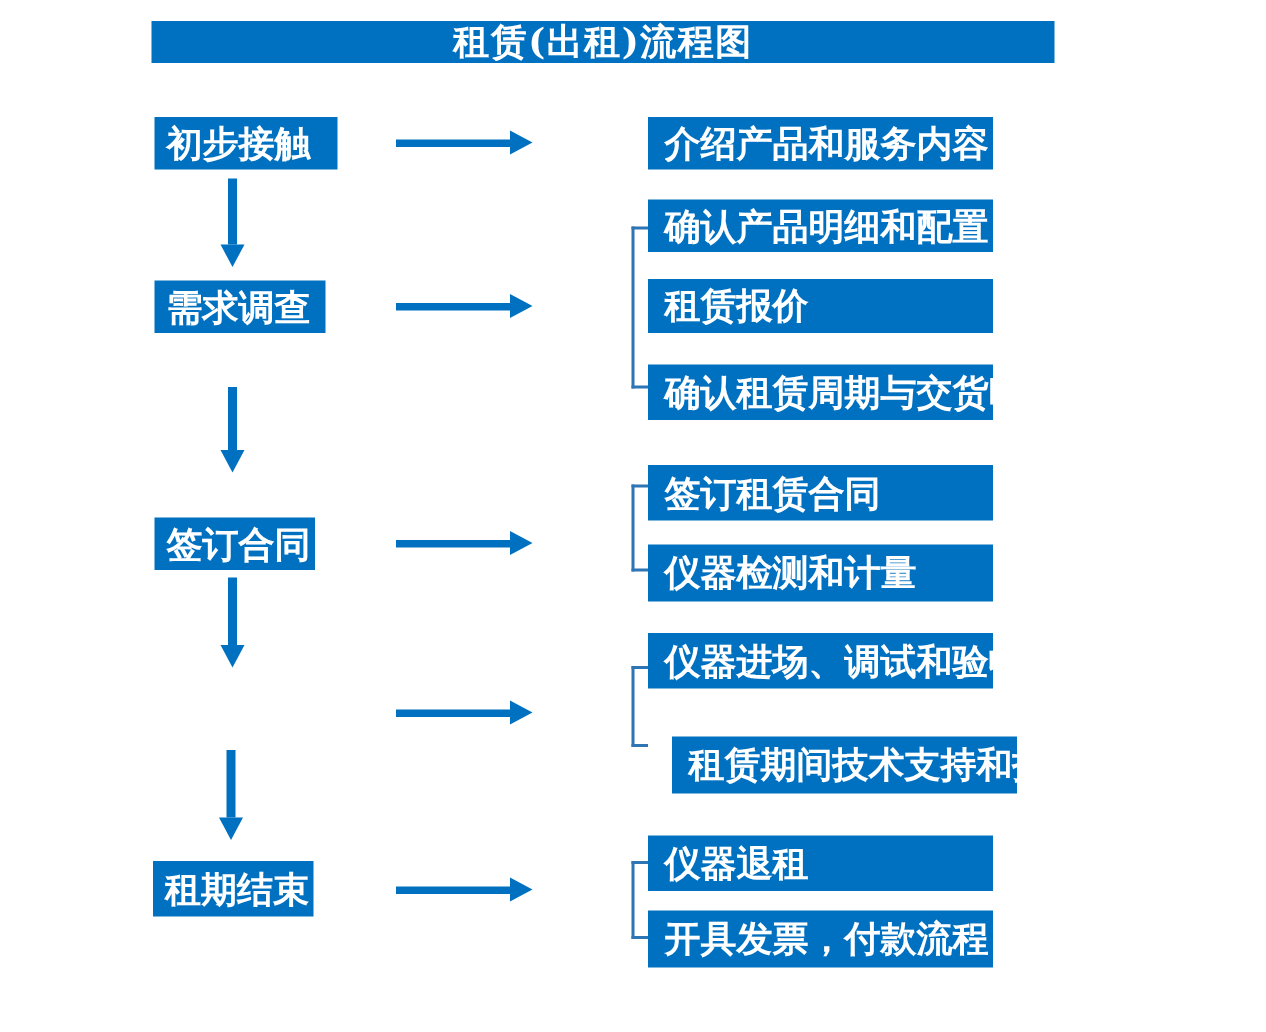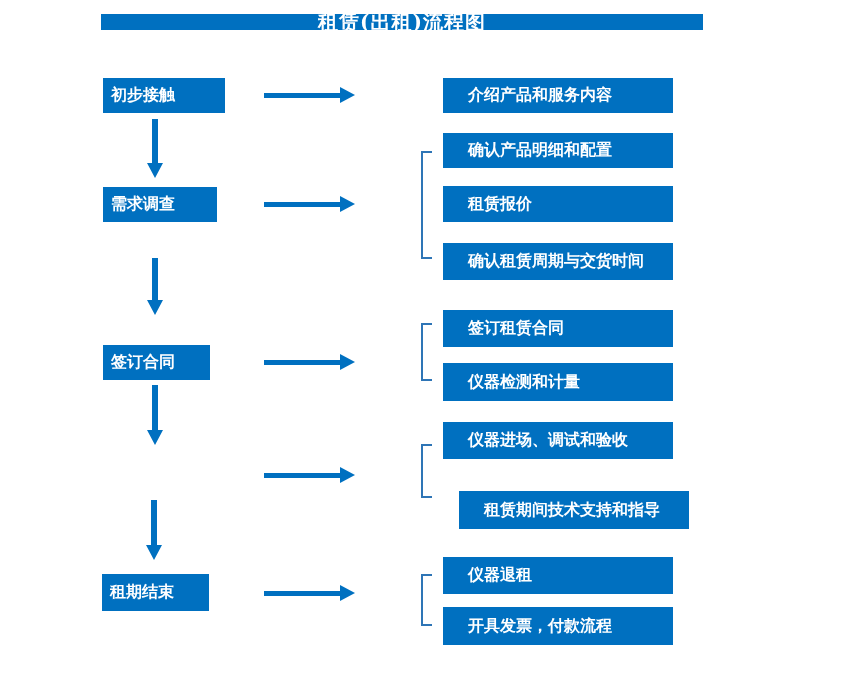--- a/index.html
+++ b/index.html
@@ -13,34 +13,34 @@
     height: 688px;
     background: var(--background, #ffffff);
     font-family: "DejaVu Serif", "Liberation Serif", serif;
     overflow: hidden;
   }
   .box {
     position: absolute;
     background: var(--primary, #0070C0);
     color: var(--text-on-primary, #ffffff);
     font-weight: bold;
-    font-size: 16px;
+    font-size: 24px;
     display: flex;
     align-items: center;
     box-sizing: border-box;
     white-space: nowrap;
   }
   .title-bar {
     justify-content: center;
-    left: 101px; top: 14px; width: 602px; height: 16px;
-    font-size: 20px;
+    left: 101px; top: 14px; width: 602px; height: 28px;
+    font-size: 24px;
     letter-spacing: 1px;
   }
   .step   { padding-left: 8px; }
-  .detail { left: 443px; width: 230px; padding-left: 25px; }
+  .detail { left: 432px; width: 230px; padding-left: 11px; }
 
   
   .harrow { position: absolute; width: 91px; height: 16px; }
   .harrow .shaft {
     position: absolute; left: 0; top: 6px; width: 77px; height: 5px;
     background: var(--primary, #0070C0);
   }
   .harrow .head {
     position: absolute; left: 76px; top: 0; width: 0; height: 0;
     border-top: 8px solid transparent;

